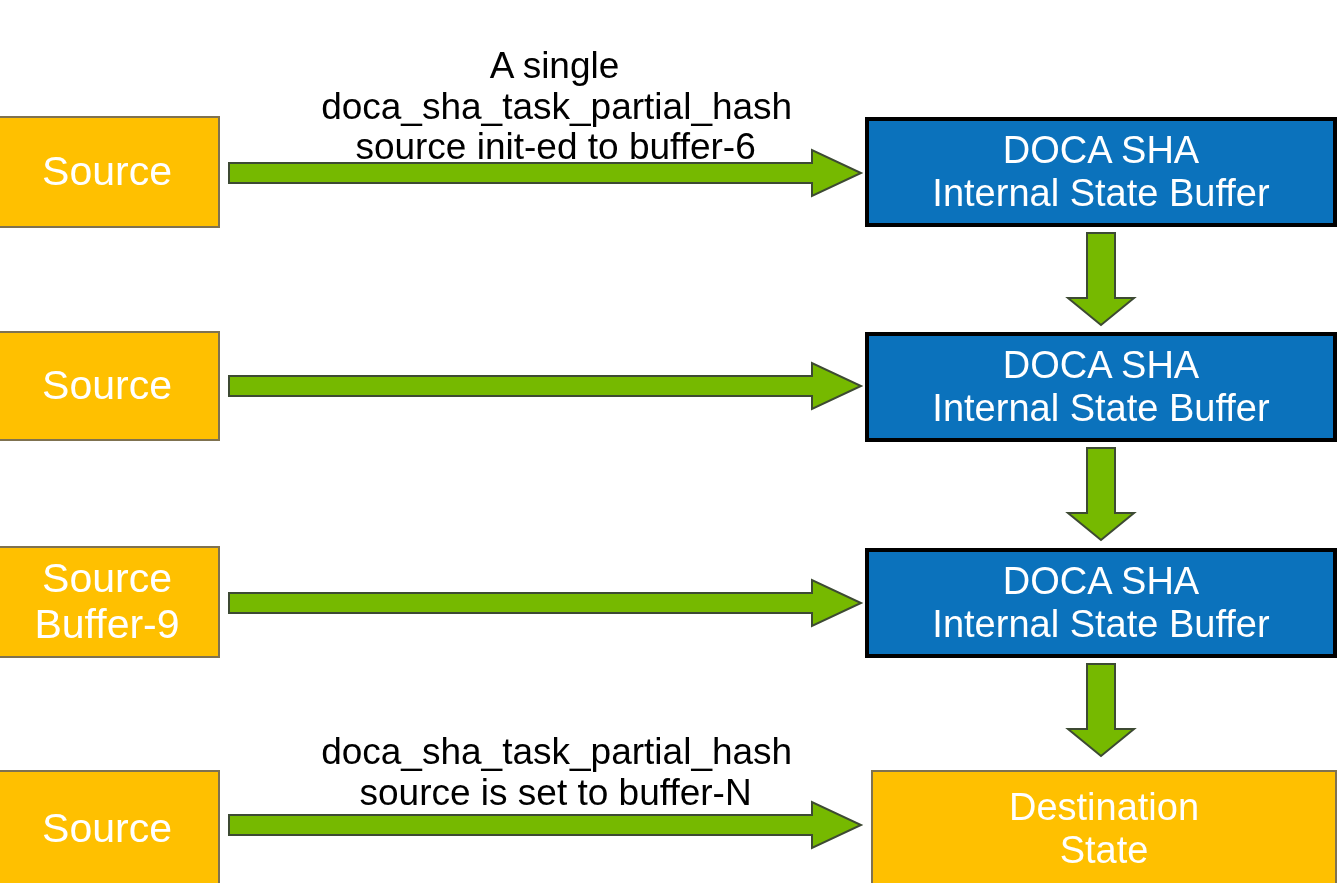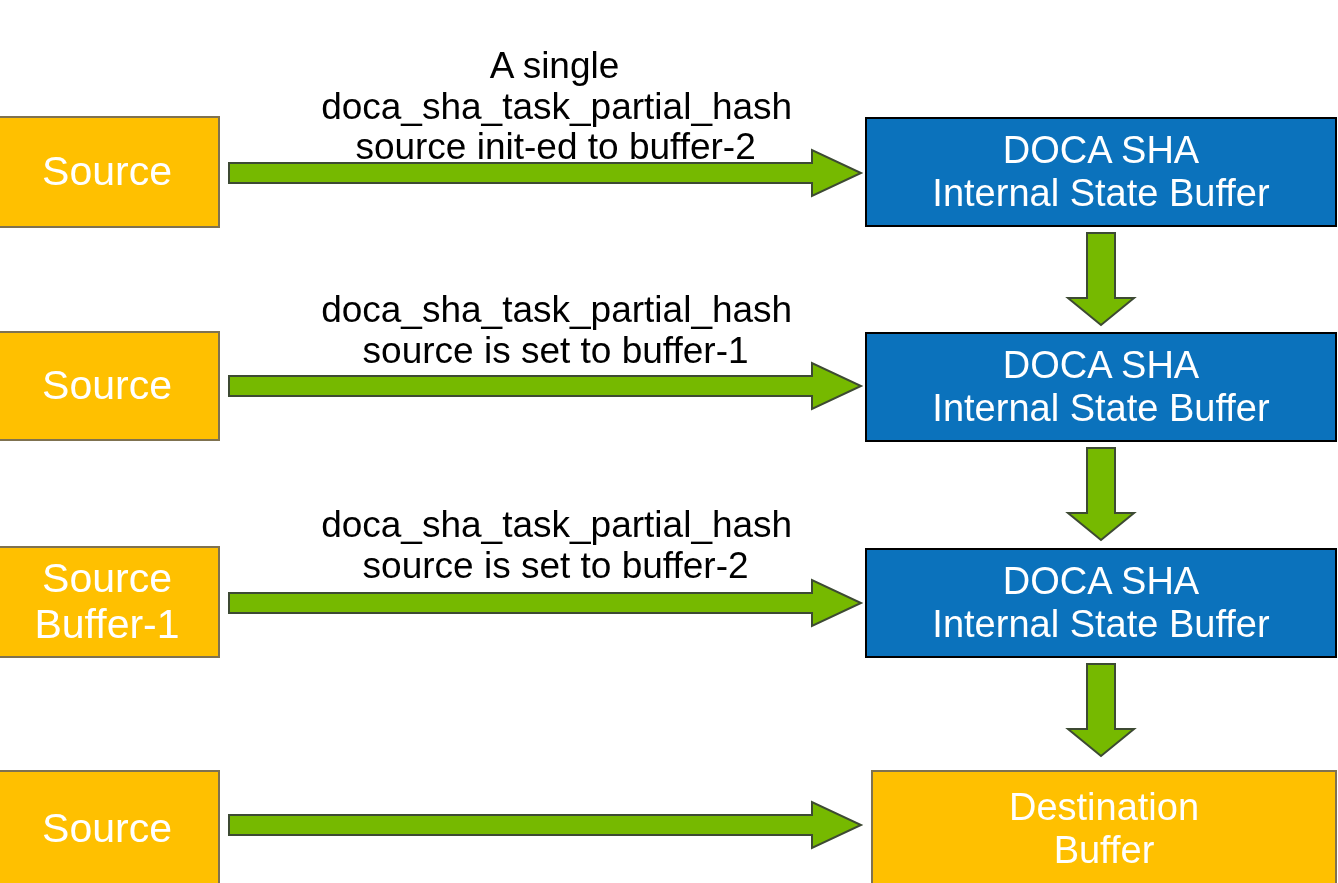--- a/index.html
+++ b/index.html
@@ -35,21 +35,21 @@
   .box .line {
     display: block;
   }
   .box-orange {
     background: #ffc000;
     border: 2px solid #7f7250;
     font-size: 41px;
   }
   .box-blue {
     background: #0b72bc;
-    border: 2px solid #000000;
+    border: 4px solid #000000;
     font-size: 38px;
   }
 
   
   .caption {
     position: absolute;
     color: #000000;
     text-align: center;
     font-size: 37px;
     line-height: 1.09;
@@ -74,21 +74,21 @@
   }
 </style>
 </head>
 <body>
 
 <div id="diagram">
 
   <div class="caption" style="left:280px; top:6px; width:510px;">
     <span class="line">A single</span>
     <span class="line">doca_sha_task_partial_hash</span>
-    <span class="line">source init-ed to buffer-2</span>
+    <span class="line">source init-ed to buffer-6</span>
   </div>
 
   <div class="box box-orange" style="left:-6px; top:116px; width:226px; height:112px;">
     <span class="line">Source</span>
   </div>
 
   <div class="arrow-h" style="left:228px; top:148px; width:634px; height:50px;">
     <svg viewBox="0 0 634 50" preserveAspectRatio="none">
       <polygon class="arrow-shape" points="1,15 584,15 584,2 633,25 584,48 584,35 1,35"></polygon>
     </svg>
@@ -98,24 +98,20 @@
     <span class="line">DOCA SHA</span>
     <span class="line">Internal State Buffer</span>
   </div>
 
   <div class="arrow-v" style="left:1062px; top:232px; width:78px; height:94px;">
     <svg viewBox="0 0 78 94" preserveAspectRatio="none">
       <polygon class="arrow-shape" points="25,1 53,1 53,66 72,66 39,93 6,66 25,66"></polygon>
     </svg>
   </div>
 
-  <div class="caption" style="left:280px; top:250px; width:510px;">
-    <span class="line">doca_sha_task_partial_hash</span>
-    <span class="line">source is set to buffer-1</span>
-  </div>
 
   <div class="box box-orange" style="left:-6px; top:331px; width:226px; height:110px;">
     <span class="line">Source</span>
   </div>
 
   <div class="arrow-h" style="left:228px; top:361px; width:634px; height:50px;">
     <svg viewBox="0 0 634 50" preserveAspectRatio="none">
       <polygon class="arrow-shape" points="1,15 584,15 584,2 633,25 584,48 584,35 1,35"></polygon>
     </svg>
   </div>
@@ -124,56 +120,56 @@
     <span class="line">DOCA SHA</span>
     <span class="line">Internal State Buffer</span>
   </div>
 
   <div class="arrow-v" style="left:1062px; top:447px; width:78px; height:94px;">
     <svg viewBox="0 0 78 94" preserveAspectRatio="none">
       <polygon class="arrow-shape" points="25,1 53,1 53,66 72,66 39,93 6,66 25,66"></polygon>
     </svg>
   </div>
 
-  <div class="caption" style="left:280px; top:465px; width:510px;">
-    <span class="line">doca_sha_task_partial_hash</span>
-    <span class="line">source is set to buffer-2</span>
-  </div>
 
   <div class="box box-orange" style="left:-6px; top:546px; width:226px; height:112px;">
     <span class="line">Source</span>
-    <span class="line">Buffer-1</span>
+    <span class="line">Buffer-9</span>
   </div>
 
   <div class="arrow-h" style="left:228px; top:578px; width:634px; height:50px;">
     <svg viewBox="0 0 634 50" preserveAspectRatio="none">
       <polygon class="arrow-shape" points="1,15 584,15 584,2 633,25 584,48 584,35 1,35"></polygon>
     </svg>
   </div>
 
   <div class="box box-blue" style="left:865px; top:548px; width:472px; height:110px;">
     <span class="line">DOCA SHA</span>
     <span class="line">Internal State Buffer</span>
   </div>
 
   <div class="arrow-v" style="left:1062px; top:663px; width:78px; height:94px;">
     <svg viewBox="0 0 78 94" preserveAspectRatio="none">
       <polygon class="arrow-shape" points="25,1 53,1 53,66 72,66 39,93 6,66 25,66"></polygon>
     </svg>
   </div>
 
+  <div class="caption" style="left:280px; top:692px; width:510px;">
+    <span class="line">doca_sha_task_partial_hash</span>
+    <span class="line">source is set to buffer-N</span>
+  </div>
 
   <div class="box box-orange" style="left:-6px; top:770px; width:226px; height:118px;">
     <span class="line">Source</span>
   </div>
 
   <div class="arrow-h" style="left:228px; top:800px; width:634px; height:50px;">
     <svg viewBox="0 0 634 50" preserveAspectRatio="none">
       <polygon class="arrow-shape" points="1,15 584,15 584,2 633,25 584,48 584,35 1,35"></polygon>
     </svg>
   </div>
 
   <div class="box box-orange" style="left:871px; top:770px; width:466px; height:118px; font-size:38px;">
     <span class="line">Destination</span>
-    <span class="line">Buffer</span>
+    <span class="line">State</span>
   </div>
 
 </div>
 
 </body></html>

